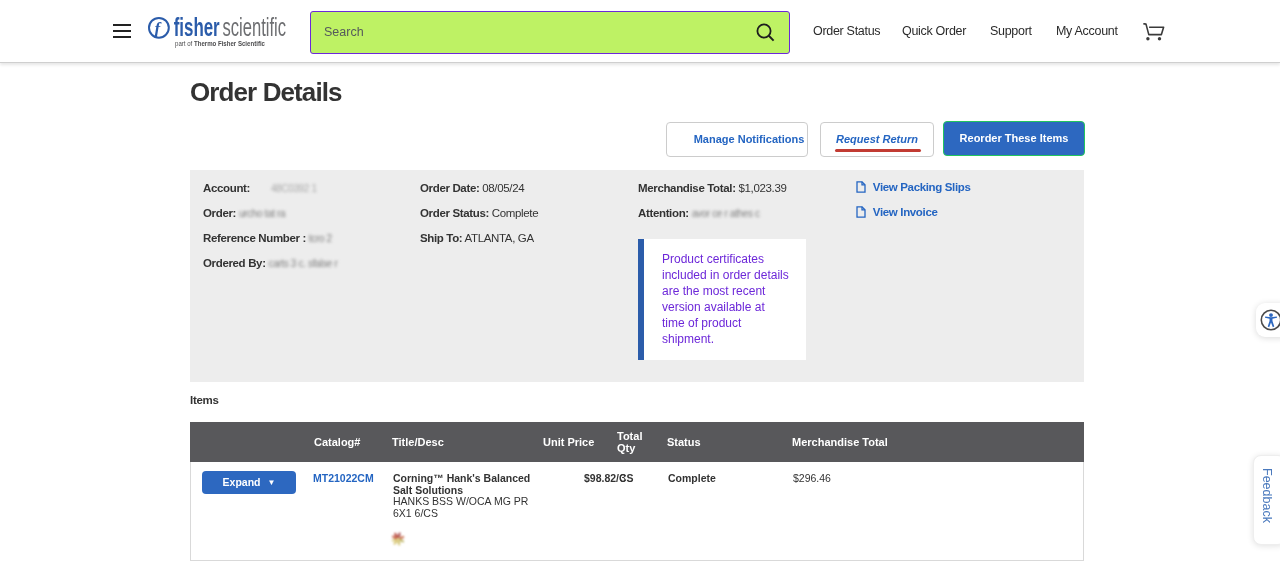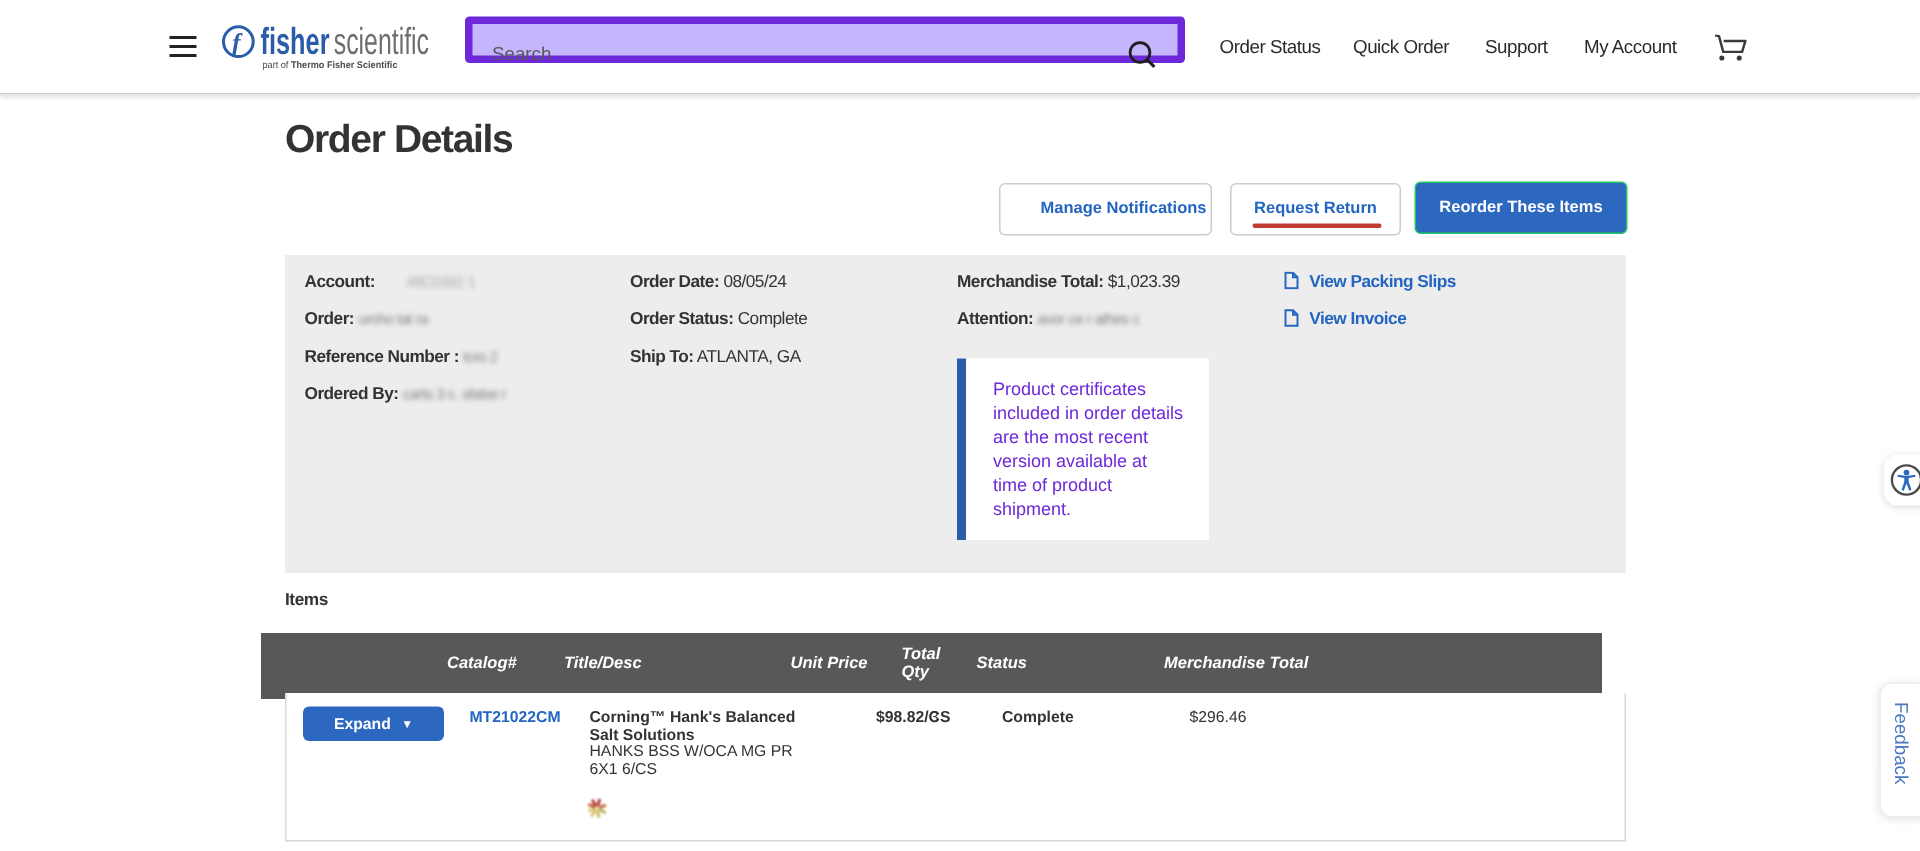--- a/index.html
+++ b/index.html
@@ -2,37 +2,37 @@
 <html><head>
 <meta charset="utf-8">
 <style>
 * { margin:0; padding:0; box-sizing:border-box; }
 html,body { width:1280px; height:567px; }
 body { font-family:"Liberation Sans",sans-serif; background:#fff; position:relative; overflow:hidden; color:#333; }
 .abs { position:absolute; }
 
 .header { position:absolute; top:0; left:0; width:1280px; height:63px; background:#fff; border-bottom:1px solid #cfcfcf; box-shadow:0 2px 3px rgba(0,0,0,.10); }
 .burger div { width:18.5px; height:2.2px; background:#222; margin-bottom:4px; }
-.search { position:absolute; left:310px; top:11px; width:480px; height:31px; border:5px solid #6d28d9; border-radius:3px; background:#c4b5fd; }
+.search { position:absolute; left:310px; top:11px; width:480px; height:43px; border:1px solid #6d28d9; border-radius:3px; background:#bef264; }
 .ph { position:absolute; left:13px; top:13px; color:#55595c; font-size:12.5px; }
 .nav { position:absolute; top:0; font-size:12.5px; letter-spacing:-0.3px; color:#2b2b2b; }
 
 .btn { position:absolute; height:35px; border-radius:4px; font-size:11px; font-weight:bold; text-align:center; }
 .btn-light { background:#fff; border:1px solid #ccc; color:#2465c2; }
 .btn-blue { background:#2d68c0; color:#fff; border:1px solid #22c55e; }
 
 .panel { position:absolute; left:190px; top:170px; width:894px; height:212px; background:#ededed; }
 .lab { font-weight:bold; color:#333; }
 .prow { position:absolute; font-size:11.5px; letter-spacing:-0.35px; white-space:nowrap; }
 .blur1 { color:#7d7d7d; filter:blur(1.7px); font-size:10px; }
 .link { color:#2465c2; }
 .cert { position:absolute; left:638px; top:239px; width:168px; height:121px; background:#fff; border-left:6px solid #2b5caa; }
 .cert p { position:absolute; left:18px; top:12px; font-size:12px; line-height:16px; color:#6d28d9; }
 
-.thead { position:absolute; left:174px; top:422px; width:894px; height:44px; background:#58585b; color:#fff; font-size:11px; font-weight:bold;font-style:italic; }
+.thead { position:absolute; left:190px; top:422px; width:894px; height:44px; background:#58585b; color:#fff; font-size:11px; font-weight:bold; }
 .tbody { position:absolute; left:190px; top:462px; width:894px; height:99px; background:#fff; border:1px solid #d9d9d9; border-top:none; }
 .th { position:absolute; }
 .cell { position:absolute; font-size:10.5px; line-height:11.7px; }
 .expand { position:absolute; left:11px; top:9px; width:94px; height:23px; background:#2d68c0; border-radius:4px; color:#fff; font-size:10.5px; font-weight:bold; text-align:center; line-height:23px; }
 
 .fb { position:absolute; right:-6px; top:455px; width:33px; height:90px; background:#fff; border:1px solid #eee; border-radius:8px; box-shadow:0 1px 6px rgba(0,0,0,.12); }
 .fb span { position:absolute; left:6px; top:12px; writing-mode:vertical-rl; font-size:12.5px; color:#4a79bd; }
 .acc { position:absolute; left:1256px; top:303px; width:34px; height:34px; background:#fff; border-radius:9px; box-shadow:0 1px 6px rgba(0,0,0,.15); }
 </style>
 </head>
@@ -66,21 +66,21 @@
   <svg class="abs" style="left:1143px; top:23px;" width="22" height="18" viewBox="0 0 22 18">
     <path d="M0.3 0.6 L3.0 1.1 L5.8 11.6 L18.4 11.6 L20.6 4.3 L6.1 4.3" fill="none" stroke="#3a3a3a" stroke-width="1.6" stroke-linejoin="round"></path>
     <circle cx="4.9" cy="15.7" r="1.7" fill="#3a3a3a"></circle>
     <circle cx="16.5" cy="15.7" r="1.7" fill="#3a3a3a"></circle>
   </svg>
 </div>
 
 <h1 class="abs" style="left:190px; top:77px; font-size:26px; letter-spacing:-0.9px; color:#333;">Order Details</h1>
 
 <div class="btn btn-light" style="left:666px; top:122px; width:142px; line-height:33px;padding-left:24px;">Manage Notifications</div>
-<div class="btn btn-light" style="left:820px; top:122px; width:114px; line-height:33px;">Request Return<div style="position:absolute; left:14px; right:12px; top:26px; height:3px; background:#c23b33; border-radius:2px;"></div></div>
+<div class="btn btn-light" style="left:820px; top:122px; width:114px; line-height:33px;font-style:italic;">Request Return<div style="position:absolute; left:14px; right:12px; top:26px; height:3px; background:#c23b33; border-radius:2px;"></div></div>
 <div class="btn btn-blue" style="left:943px; top:121px; width:142px; line-height:33px;">Reorder These Items</div>
 
 <div class="panel"></div>
 <div class="prow" style="left:203px; top:181.5px;"><span class="lab">Account:</span> <span class="blur1" style="margin-left:18px; color:#a9a9a9;">48C0392 1</span></div>
 <div class="prow" style="left:203px; top:206.5px;"><span class="lab">Order:</span> <span class="blur1">urcho tat ra</span></div>
 <div class="prow" style="left:203px; top:232px;"><span class="lab">Reference Number :</span> <span class="blur1">tcro 2</span></div>
 <div class="prow" style="left:203px; top:257px;"><span class="lab">Ordered By:</span> <span class="blur1">carts 3 c. sfalse r</span></div>
 <div class="prow" style="left:420px; top:181.5px;"><span class="lab">Order Date:</span> 08/05/24</div>
 <div class="prow" style="left:420px; top:206.5px;"><span class="lab">Order Status:</span> Complete</div>
 <div class="prow" style="left:420px; top:232px;"><span class="lab">Ship To:</span> ATLANTA, GA</div>

